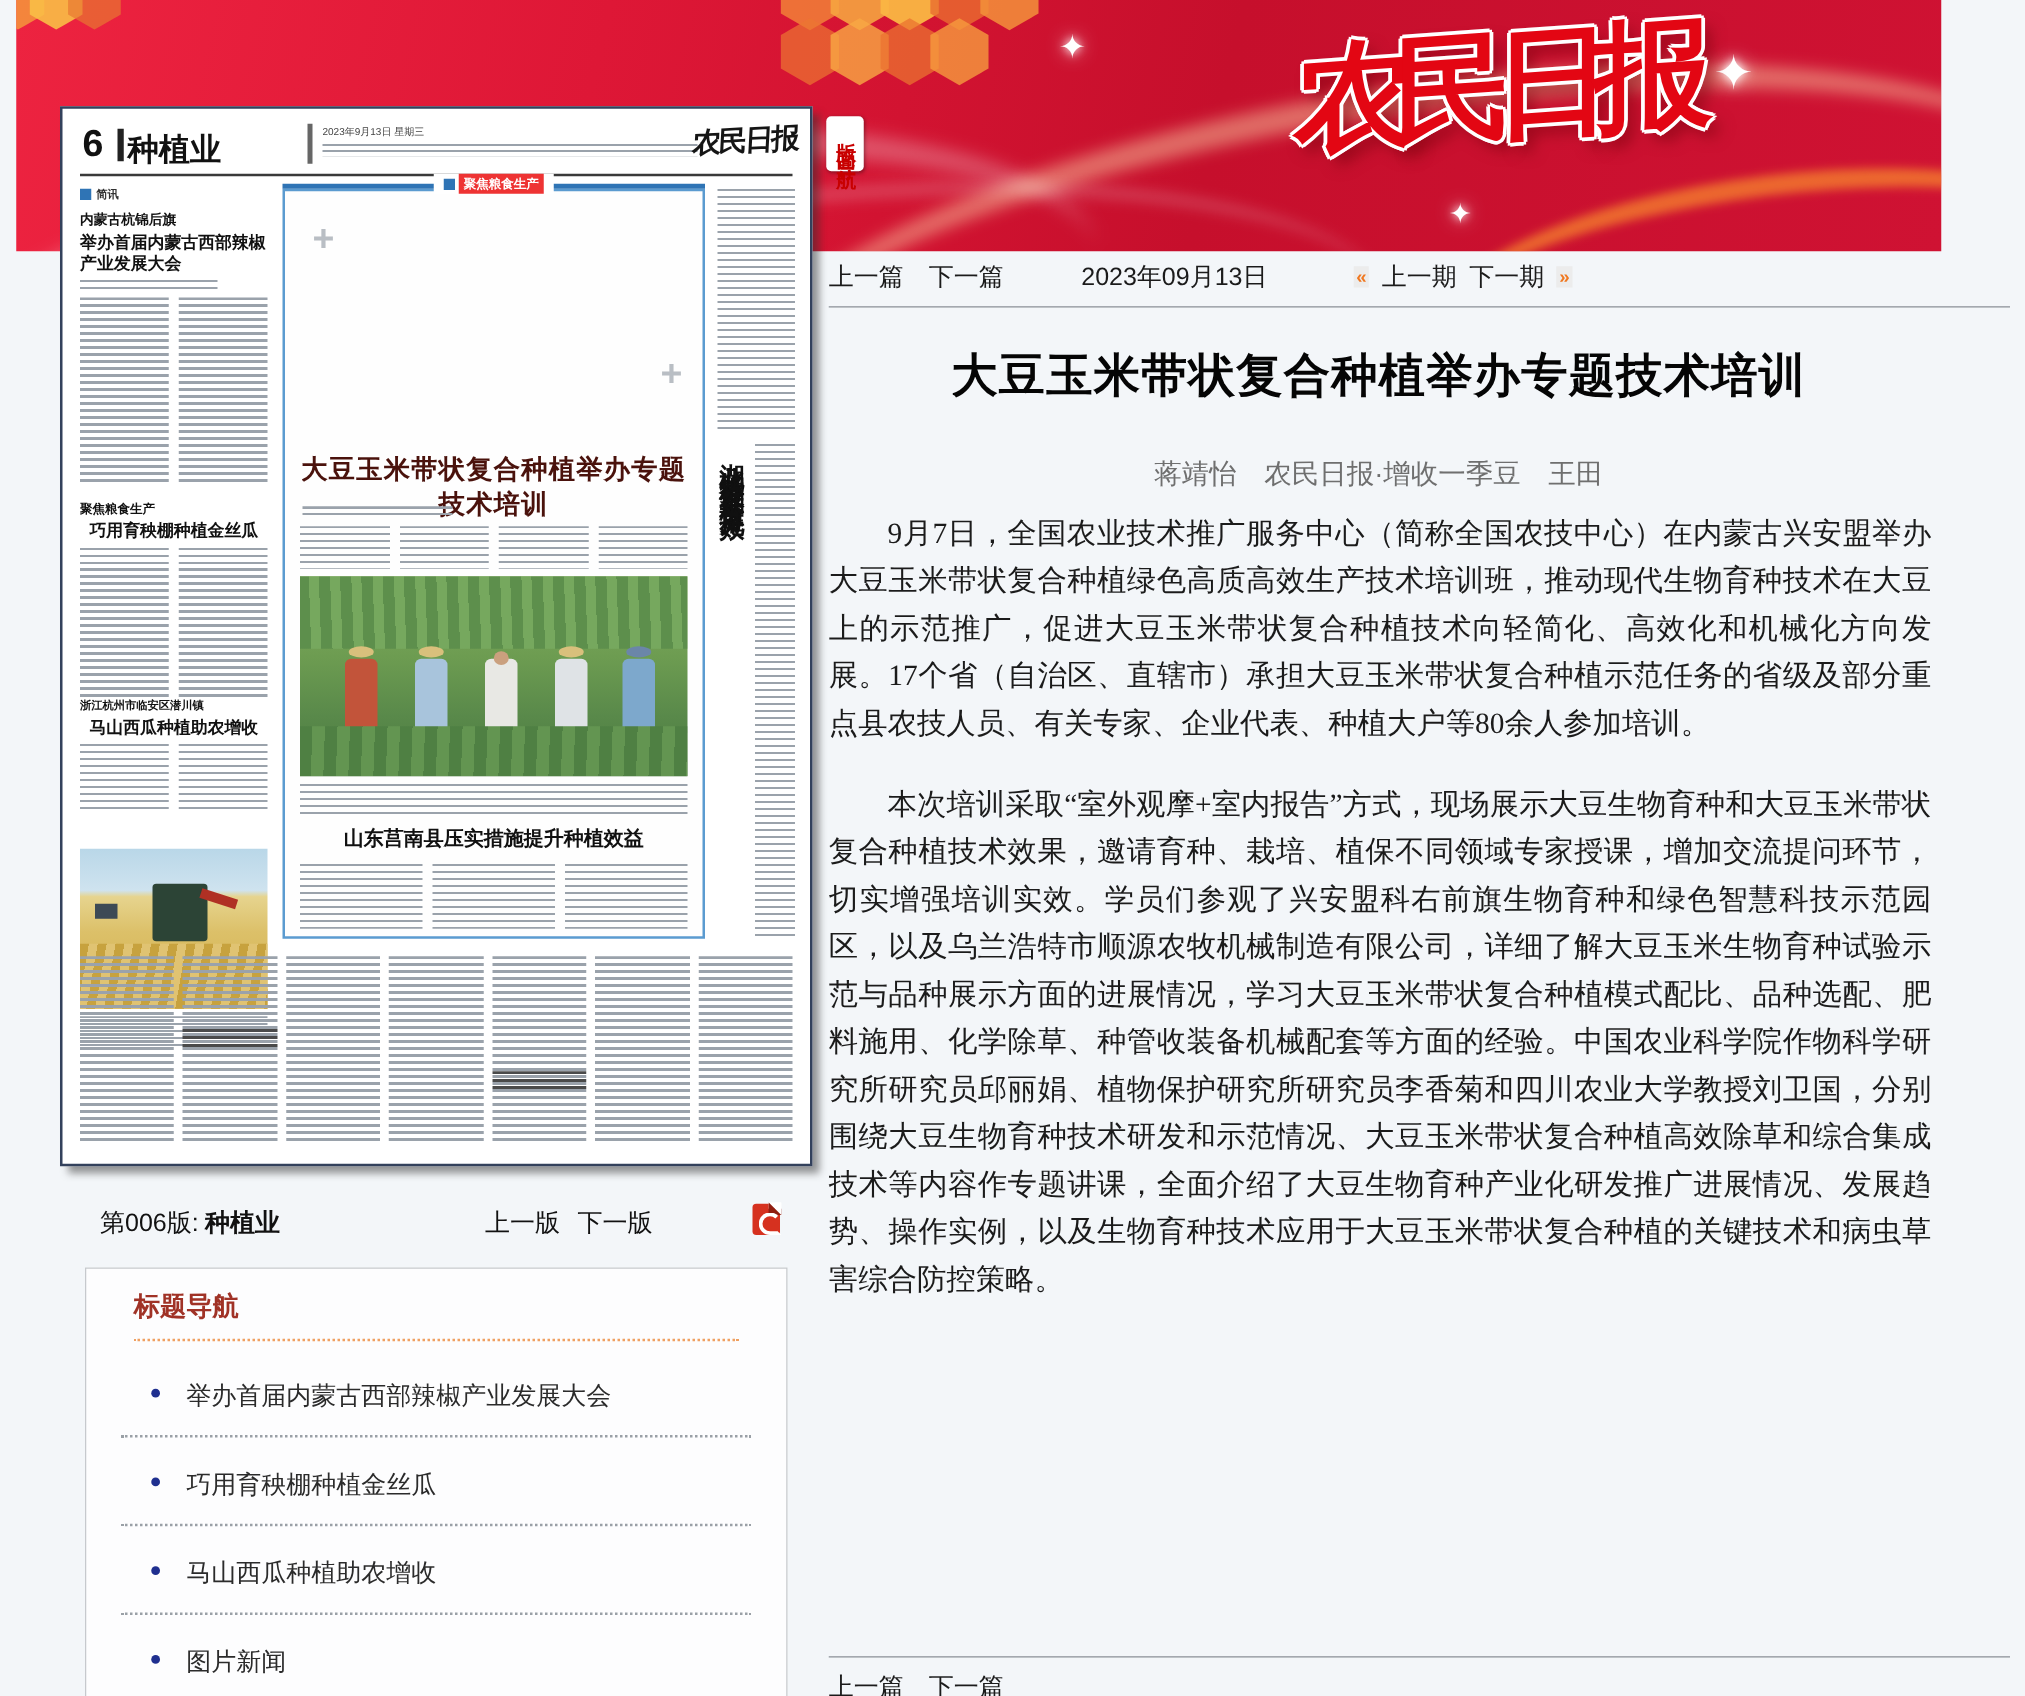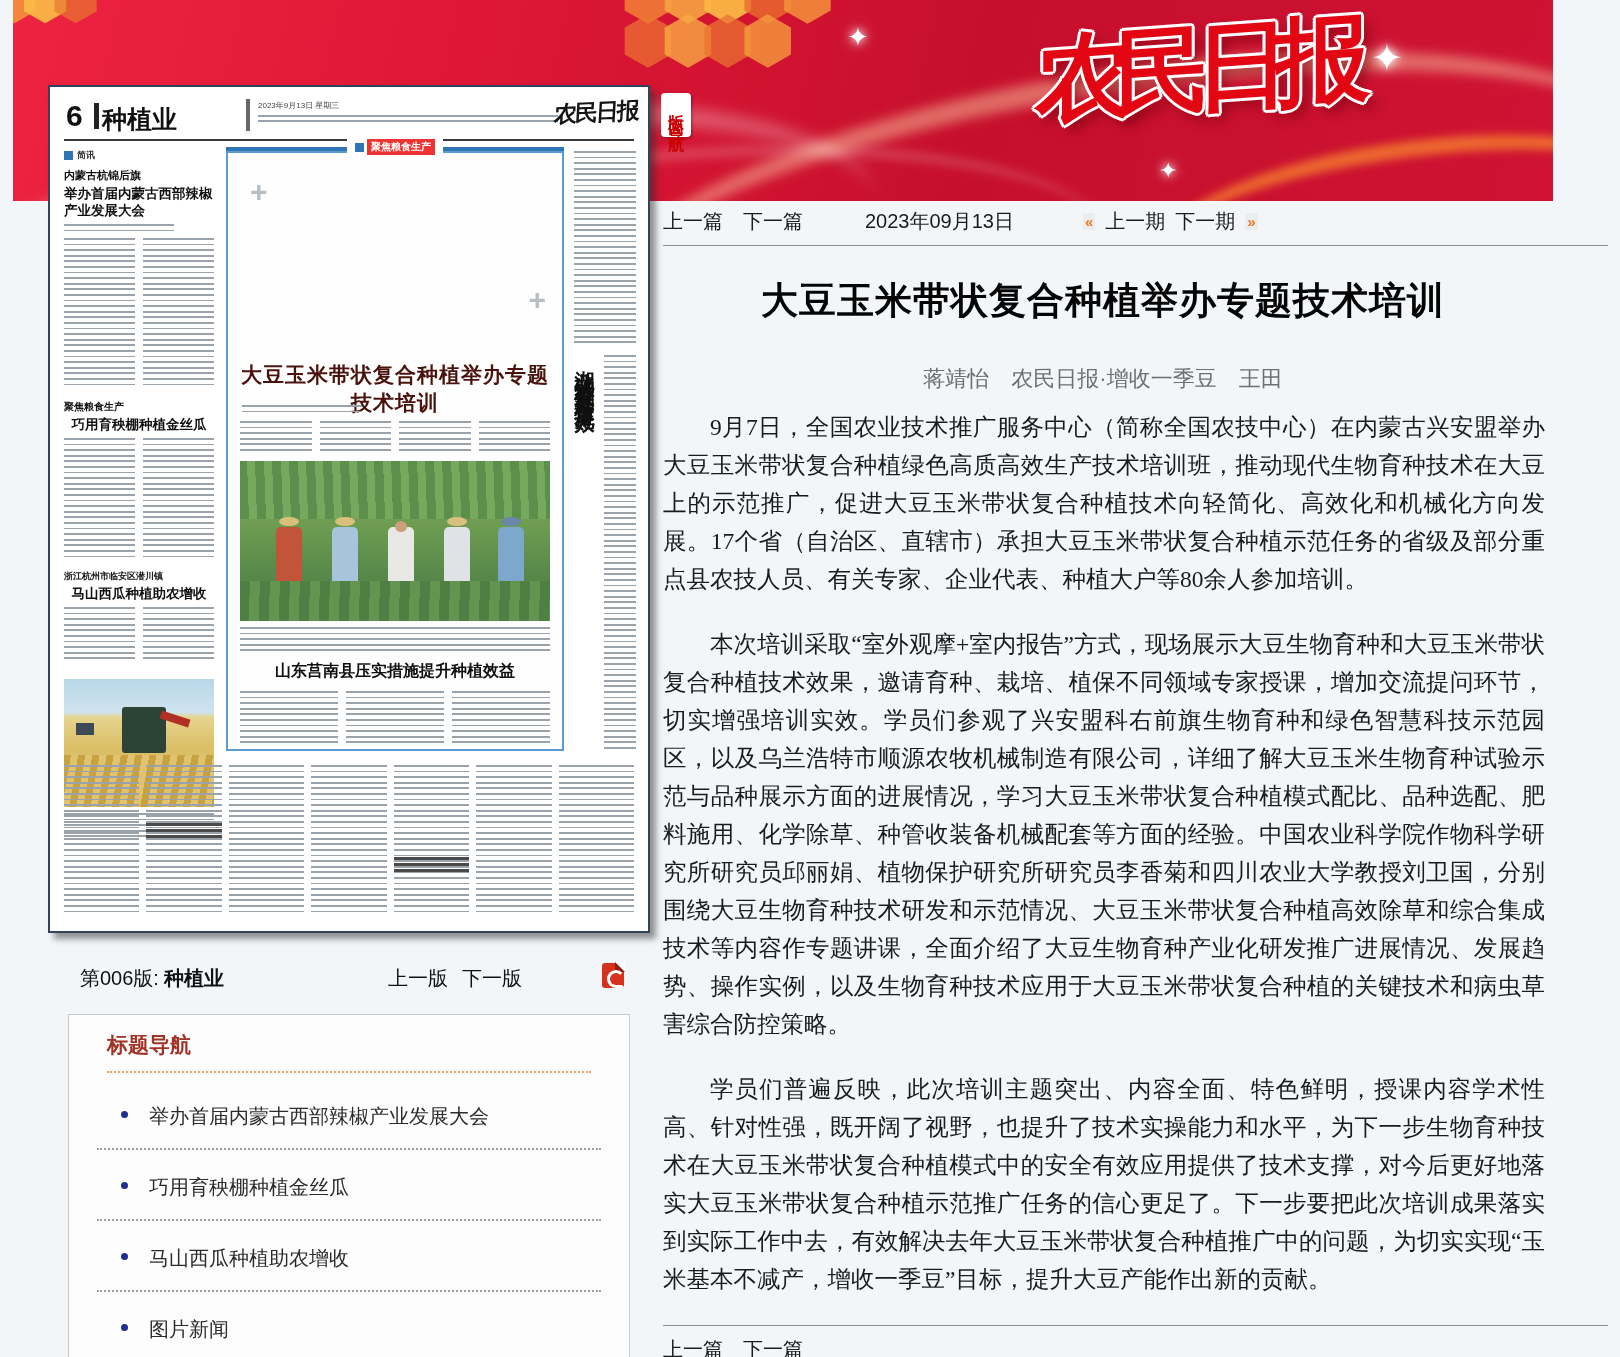--- a/index.html
+++ b/index.html
@@ -179,21 +179,21 @@
     <div class="twocol">
       <div class="fl" style="height:150px;"></div>
           <div class="fl" style="height:150px;"></div>
     </div>
     <div class="t-loc" style="margin-top:12px; font-size:10px;">聚焦粮食生产</div>
     <div class="t-h1" style="text-align:center;">巧用育秧棚种植金丝瓜</div>
     <div class="twocol">
       <div class="fl" style="height:120px;"></div>
           <div class="fl" style="height:120px;"></div>
     </div>
-    <div class="t-loc" style="margin-top:12px; font-size:9px;">浙江杭州市临安区潜川镇</div>
+    <div class="t-loc" style="font-size:9px;">浙江杭州市临安区潜川镇</div>
     <div class="t-h1" style="text-align:center;">马山西瓜种植助农增收</div>
     <div class="twocol">
       <div class="fl" style="height:54px;"></div>
           <div class="fl" style="height:54px;"></div>
     </div>
   </div>
   <div class="t-photo2">
     <div class="machine"></div>
     <div class="arm"></div>
     <div class="tractor"></div>
@@ -311,20 +311,19 @@
   </div>
 </div>
 <div class="hr1"></div>
 
 <h1 id="article-title">大豆玉米带状复合种植举办专题技术培训</h1>
 <div id="byline">蒋靖怡　农民日报·增收一季豆　王田</div>
 
 <div id="article-body">
   <p>9月7日，全国农业技术推广服务中心（简称全国农技中心）在内蒙古兴安盟举办大豆玉米带状复合种植绿色高质高效生产技术培训班，推动现代生物育种技术在大豆上的示范推广，促进大豆玉米带状复合种植技术向轻简化、高效化和机械化方向发展。17个省（自治区、直辖市）承担大豆玉米带状复合种植示范任务的省级及部分重点县农技人员、有关专家、企业代表、种植大户等80余人参加培训。</p>
   <p>本次培训采取“室外观摩+室内报告”方式，现场展示大豆生物育种和大豆玉米带状复合种植技术效果，邀请育种、栽培、植保不同领域专家授课，增加交流提问环节，切实增强培训实效。学员们参观了兴安盟科右前旗生物育种和绿色智慧科技示范园区，以及乌兰浩特市顺源农牧机械制造有限公司，详细了解大豆玉米生物育种试验示范与品种展示方面的进展情况，学习大豆玉米带状复合种植模式配比、品种选配、肥料施用、化学除草、种管收装备机械配套等方面的经验。中国农业科学院作物科学研究所研究员邱丽娟、植物保护研究所研究员李香菊和四川农业大学教授刘卫国，分别围绕大豆生物育种技术研发和示范情况、大豆玉米带状复合种植高效除草和综合集成技术等内容作专题讲课，全面介绍了大豆生物育种产业化研发推广进展情况、发展趋势、操作实例，以及生物育种技术应用于大豆玉米带状复合种植的关键技术和病虫草害综合防控策略。</p>
-  <p>学员们普遍反映，此次培训主题突出、内容全面、特色鲜明，授课内容学术性高、针对性强，既开阔了视野，也提升了技术实操能力和水平，为下一步生物育种技术在大豆玉米带状复合种植模式中的安全有效应用提供了技术支撑，对今后更好地落实大豆玉米带状复合种植示范推广任务的信心更足了。下一步要把此次培训成果落实到实际工作中去，有效解决去年大豆玉米带状复合种植推广中的问题，为切实实现“玉米基本不减产，增收一季豆”目标，提升大豆产能作出新的贡献。</p>
 </div>
 
 <div class="hr2"></div>
 <div id="bottom-toolbar">
   <span class="lk">上一篇</span>
   <span class="lk">下一篇</span>
 </div>
 
 </body></html>

